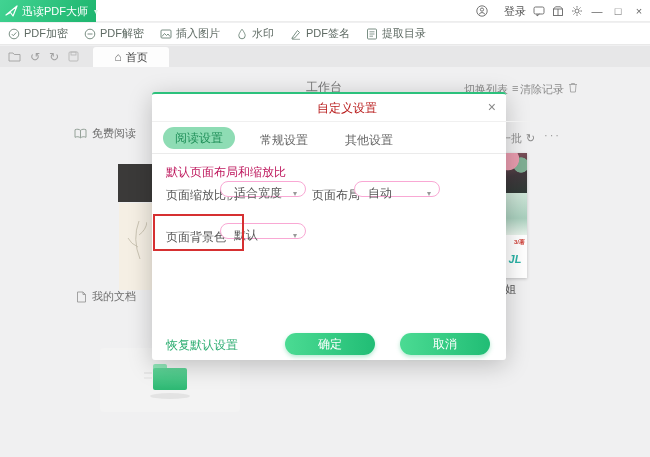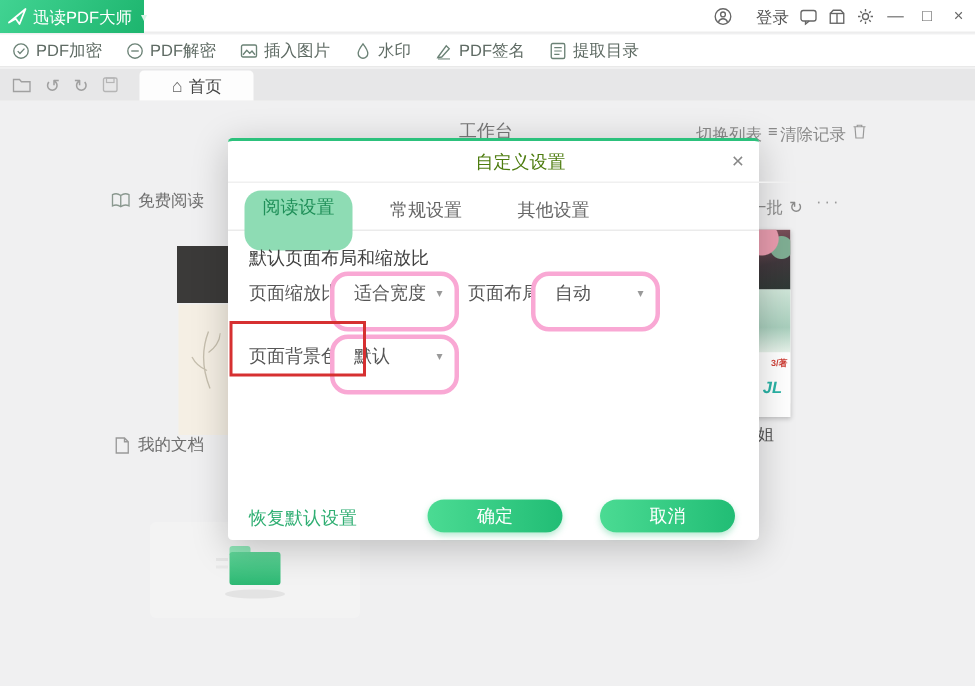--- a/index.html
+++ b/index.html
@@ -57,31 +57,31 @@
 
   .open-card { left:100px; top:348px; width:140px; height:64px; background:#f3f3f3; border-radius:4px; z-index:1; }
   .folder-body { left:153px; top:368px; width:34px; height:22px; background:linear-gradient(180deg,#5fd598,#2db873); border-radius:2px; z-index:2; }
   .folder-tab { left:153px; top:364px; width:14px; height:6px; background:#8fe6b8; border-radius:2px 2px 0 0; z-index:2; }
   .folder-gleam { left:144px; top:372px; width:8px; height:2px; background:#e6e6e6; box-shadow:0 5px 0 #e9e9e9; z-index:2; }
   .folder-shadow { left:150px; top:393px; width:40px; height:6px; background:#e3e3e3; border-radius:50%; z-index:2; }
   .open-label { left:100px; top:417px; width:140px; text-align:center; font-size:10px; color:#555; z-index:1;margin-top:40px; }
 
   
   .dialog { left:152px; top:92px; width:354px; height:268px; background:#fff; border-top:2px solid #2cc17c; border-radius:3px; box-shadow:0 5px 24px rgba(0,0,0,.22); z-index:10; }
-  .dlg-title { left:0; top:0; width:390px; height:28px; text-align:center; line-height:28px; font-size:12px; color:#4d7c0f; border-bottom:1px solid #f0f0f0; }
+  .dlg-title { left:0; top:0; width:390px; height:28px; text-align:center; line-height:28px; font-size:12px; color:#b91c1c; border-bottom:1px solid #f0f0f0; }
   .dlg-close { right:10px; top:5px; font-size:14px; color:#888; cursor:default; }
   .dlg-tabs { left:0; top:28px; width:354px; height:32px; border-bottom:1px solid #ebebeb; }
-  .pill-tab { left:11px; top:5px; width:72px; height:40px; background:#8edcb4; border-radius:11px; color:#1f8f58; font-size:12px; text-align:center; line-height:22px; }
+  .pill-tab { left:11px; top:5px; width:72px; height:22px; background:#8edcb4; border-radius:11px; color:#1f8f58; font-size:12px; text-align:center; line-height:22px; }
   .plain-tab { top:10px; font-size:12px; color:#666; }
   .tab2 { left:108px; } .tab3 { left:193px; }
   .annotation-box { left:1px; top:120px; width:91px; height:37px; border:2px solid #d63031; z-index:12; pointer-events:none; }
-  .dlg-section { left:14px; top:70px; font-size:12px; color:#404040; }
+  .dlg-section { left:14px; top:70px; font-size:12px; color:#be185d; }
   .fld-label { font-size:12px; color:#555; }
   .lbl-zoom { left:14px; top:93px; } .lbl-layout { left:160px; top:93px; } .lbl-bg { left:14px; top:135px; }
-  .select { height:40px; width:86px; border:3px solid #f9a8d4; border-radius:12px; background:#fff; font-size:12px; color:#555; line-height:22px; padding-left:13px; }
+  .select { height:16px; width:86px; border:1px solid #f9a8d4; border-radius:12px; background:#fff; font-size:12px; color:#555; line-height:22px; padding-left:13px; }
   .sel-zoom { left:68px; top:87px; } .sel-layout { left:202px; top:87px; } .sel-bg { left:68px; top:129px; }
   .sel-caret { position:absolute; right:8px; top:1px; font-size:8px; color:#999; }
   .restore-link { left:14px; top:243px; font-size:12px; color:#2fae72; }
   .dlg-btn { top:239px; width:90px; height:22px; border-radius:11px; background:linear-gradient(90deg,#4bdb93,#21bd75); color:#fff; font-size:12px; text-align:center; line-height:22px; box-shadow:0 2px 4px rgba(44,193,124,.35); }
   .btn-ok { left:133px; } .btn-cancel { left:248px; }
 
   svg { display:block; }
   .beige-art { position:absolute; left:6px; top:14px; }
 </style>
 </head>

